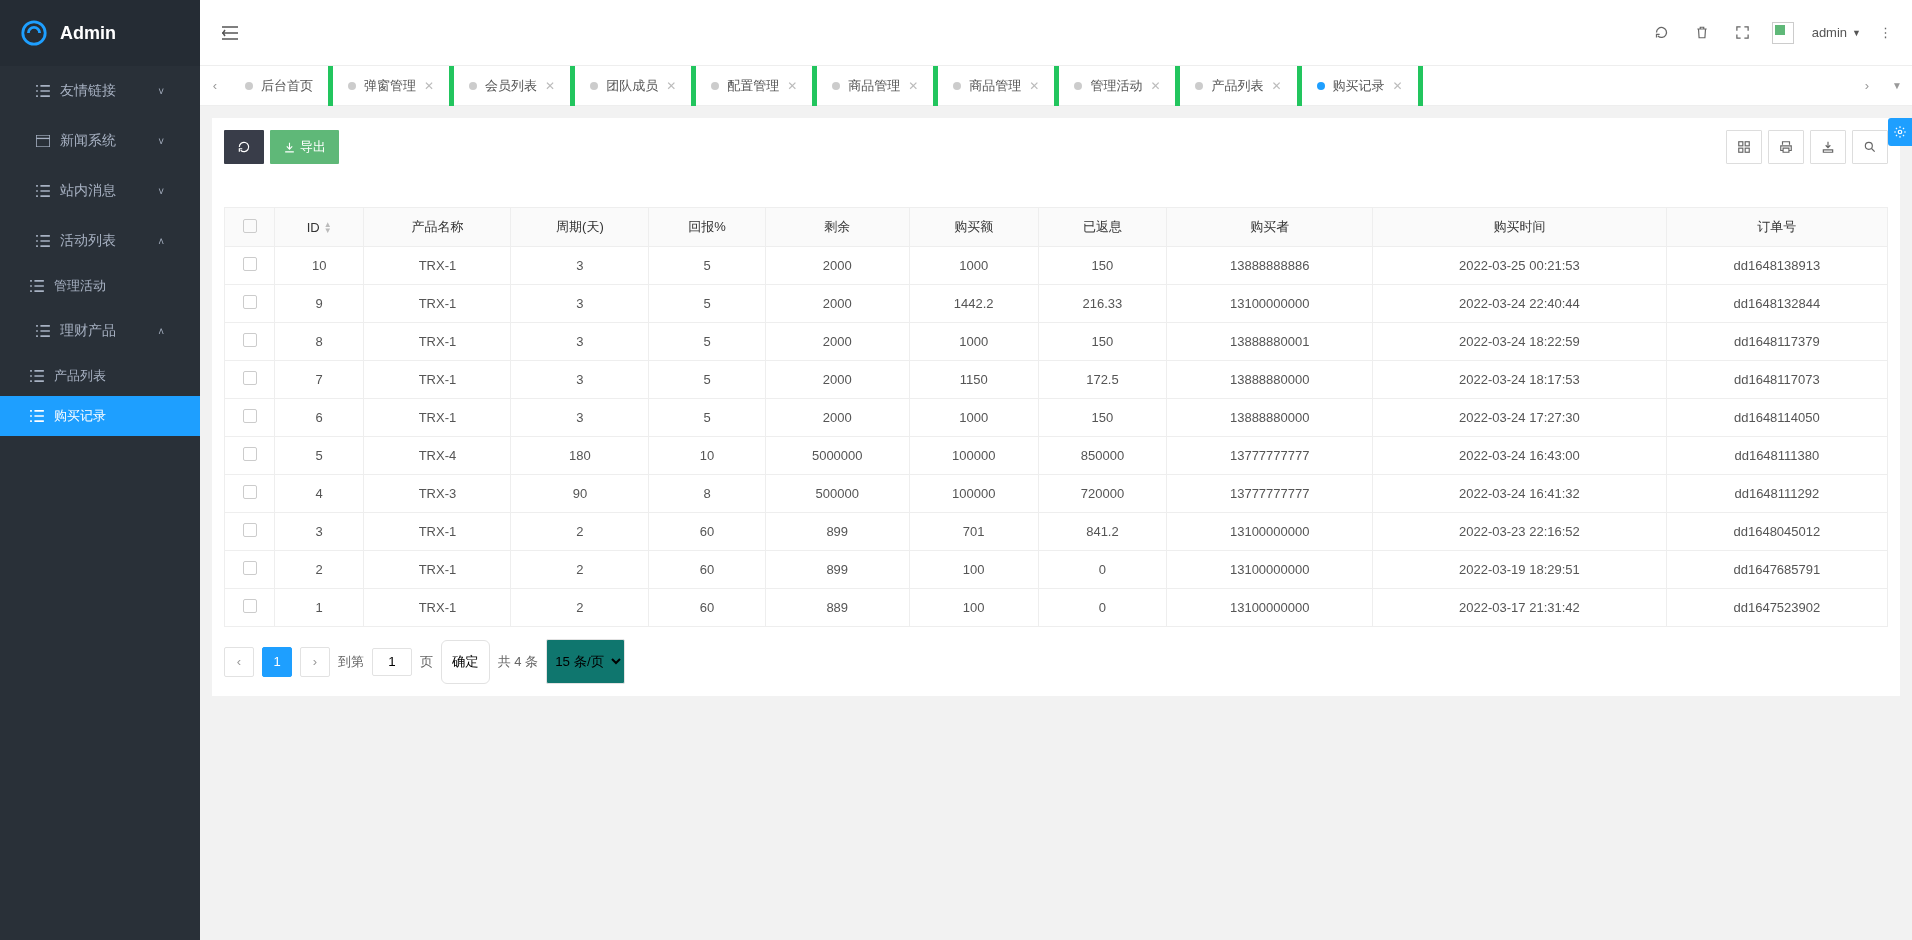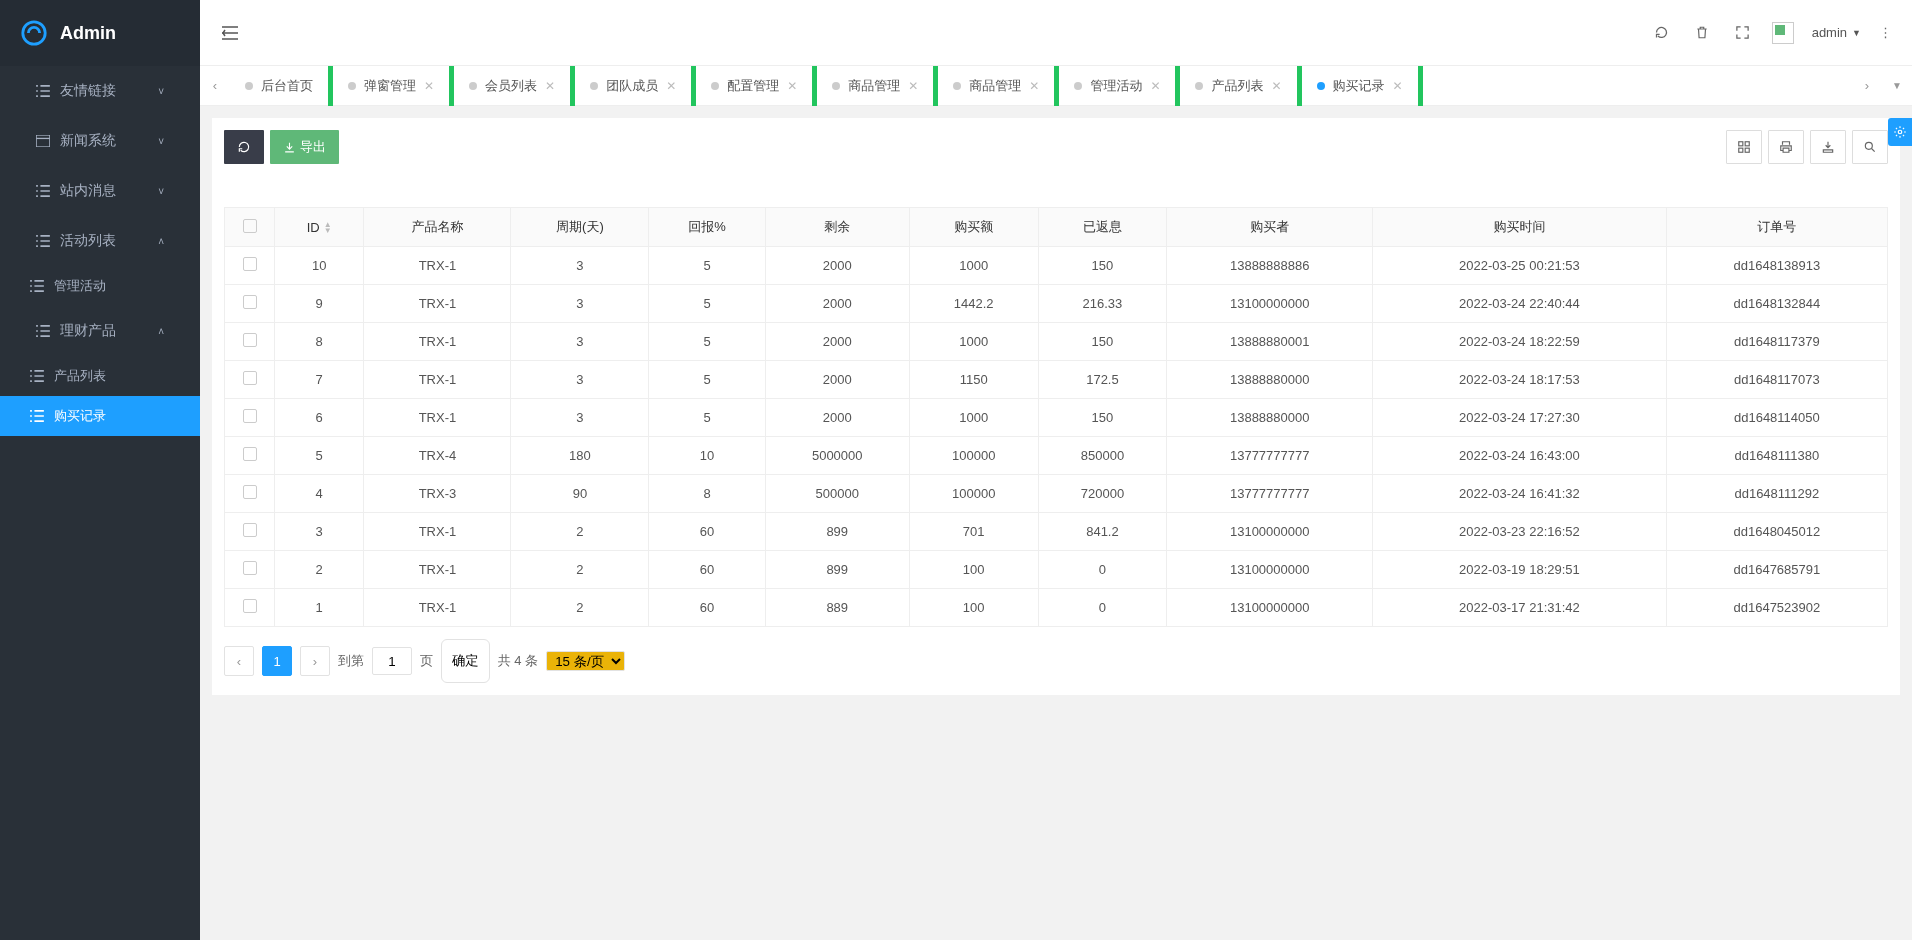--- a/index.html
+++ b/index.html
@@ -63,21 +63,21 @@
 th { background: #fafafa; color: #333; position: relative; }
 .checkbox { width: 14px; height: 14px; border: 1px solid #ccc; display: inline-block; border-radius: 2px; cursor: pointer; }
 .sort-icons { display: inline-flex; flex-direction: column; margin-left: 4px; font-size: 8px; line-height: 6px; color: #bbb; vertical-align: middle; }
 
 
 .pagination { display: flex; align-items: center; gap: 8px; margin-top: 12px; color: #666; font-size: 13px; }
 .pg-btn { width: 30px; height: 30px; border: 1px solid #e2e2e2; display: flex; align-items: center; justify-content: center; border-radius: 2px; cursor: pointer; background: #fff; color: #999; }
 .pg-btn.current { background: #1E9FFF; color: #fff; border-color: #1E9FFF; }
 .pg-input { width: 40px; height: 28px; border: 1px solid #e2e2e2; text-align: center; border-radius: 2px; }
 .pg-confirm { height: 44px; padding: 0 10px; border: 1px solid #e2e2e2; background: #fff; border-radius: 6px; cursor: pointer; }
-.pg-select { height: 20px; border: 1px solid #e2e2e2; padding: 0 4px; border-radius: 2px; background: #eab308; }
+.pg-select { height: 45px; border: 1px solid #e2e2e2; padding: 0 4px; border-radius: 2px; background: #0f766e; }
 
 svg { display: block; }
 </style>
 </head>
 <body>
 
 <div class="app">
 
   <div class="sidebar">
     <div class="sidebar-header">

